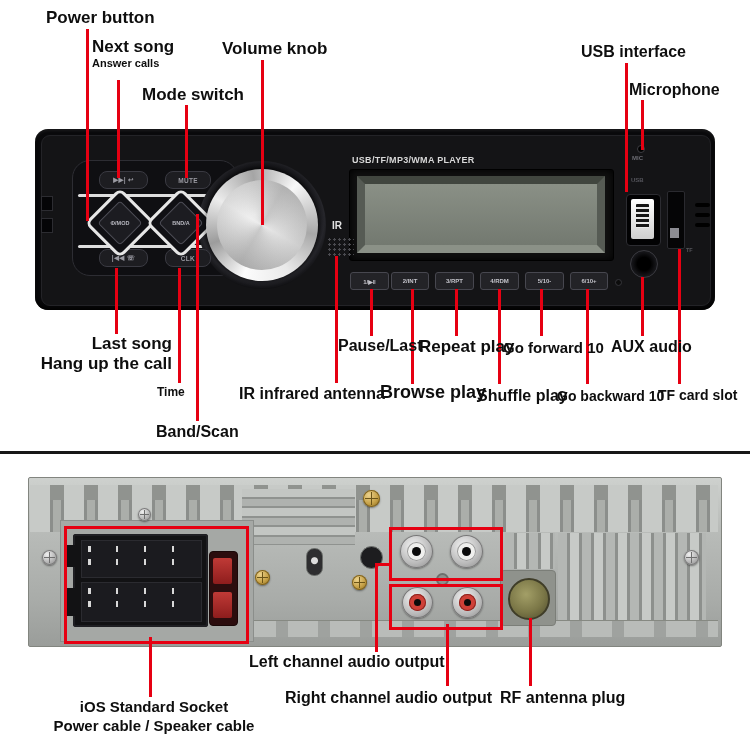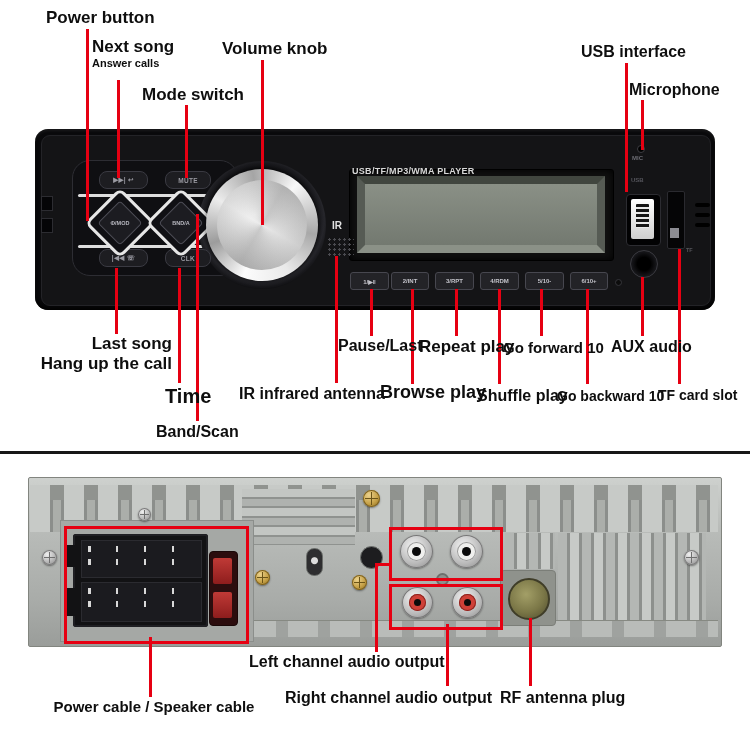--- a/index.html
+++ b/index.html
@@ -120,21 +120,21 @@
 </div>
 <div class="diamond" style="left:156px;top:198px;">
   <div class="dinner"></div>
   <div class="dlabel">BND/A</div>
 </div>
 
 <div class="knob-recess"></div>
 <div class="knob-ring"></div>
 <div class="knob-face"></div>
 
-<div class="lbl" style="left:352px;top:166px;font-size:9px;color:#d8d8d8;letter-spacing:.3px;z-index:13;">USB/TF/MP3/WMA PLAYER</div>
+<div class="lbl" style="left:352px;top:155px;font-size:9px;color:#d8d8d8;letter-spacing:.3px;z-index:13;">USB/TF/MP3/WMA PLAYER</div>
 <div class="lcd-bezel"></div>
 <div class="screen-outer">
     <div class="screen-inner"></div>
   </div>
 <div class="lbl" style="left:332px;top:220px;font-size:10px;color:#e2e2e2;z-index:13;">IR</div>
 <div class="ir-dots"></div>
 
 <div class="key" style="left:350px;width:37px;">
     <span>1/▶‖</span>
   </div>
@@ -181,21 +181,21 @@
 <div class="ln" style="left:498px;top:289px;height:95px;"></div>
 <div class="ln" style="left:540px;top:289px;height:47px;"></div>
 <div class="ln" style="left:586px;top:289px;height:95px;"></div>
 <div class="ln" style="left:641px;top:277px;height:59px;"></div>
 <div class="ln" style="left:678px;top:249px;height:135px;"></div>
 
 <div class="lbl" style="left:40px;top:334px;width:132px;text-align:right;font-size:17px;line-height:20px;">
   <div>Last song</div>
   <div>Hang up the call</div>
 </div>
-<div class="lbl" style="left:157px;top:385px;font-size:20px;margin-left:8px;">Time</div>
+<div class="lbl" style="left:157px;top:385px;font-size:12px;">Time</div>
 <div class="lbl" style="left:156px;top:423px;font-size:16px;">Band/Scan</div>
 <div class="lbl" style="left:239px;top:385px;font-size:16px;">IR infrared antenna</div>
 <div class="lbl" style="left:338px;top:337px;font-size:16px;">Pause/Last</div>
 <div class="lbl" style="left:419px;top:337px;font-size:17px;">Repeat play</div>
 <div class="lbl" style="left:503px;top:339px;font-size:15px;">Go forward 10</div>
 <div class="lbl" style="left:611px;top:338px;font-size:16px;">AUX audio</div>
 <div class="lbl" style="left:380px;top:382px;font-size:18px;">Browse play</div>
 <div class="lbl" style="left:477px;top:387px;font-size:16px;">Shuffle play</div>
 <div class="lbl" style="left:557px;top:388px;font-size:14px;">Go backward 10</div>
 <div class="lbl" style="left:658px;top:387px;font-size:14px;">TF card slot</div>
@@ -260,16 +260,17 @@
 <div class="hl" style="left:389px;top:584px;width:108px;height:40px;"></div>
 
 <div class="ln" style="left:149px;top:637px;height:60px;"></div>
 <div class="lnh" style="left:375px;top:563px;width:16px;"></div>
 <div class="ln" style="left:375px;top:563px;height:89px;"></div>
 <div class="ln" style="left:446px;top:624px;height:62px;"></div>
 <div class="ln" style="left:529px;top:618px;height:68px;"></div>
 
 <div class="lbl" style="left:249px;top:653px;font-size:16px;">Left channel audio output</div>
 <div class="lbl" style="left:46px;top:697px;width:216px;text-align:center;font-size:15px;line-height:19px;">
+  <div>iOS Standard Socket</div>
   <div>Power cable / Speaker cable</div>
 </div>
 <div class="lbl" style="left:285px;top:689px;font-size:16px;">Right channel audio output</div>
 <div class="lbl" style="left:500px;top:689px;font-size:16px;">RF antenna plug</div>
 
 </body></html>

